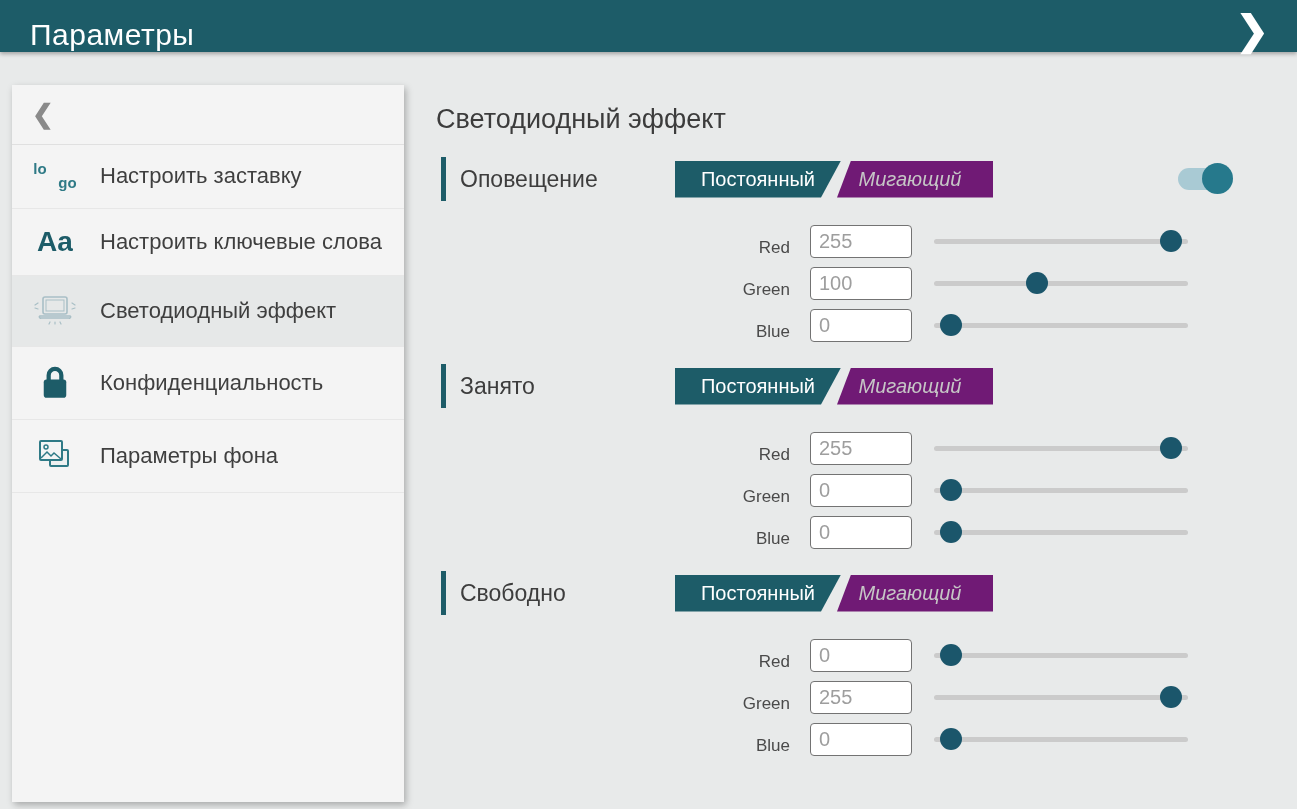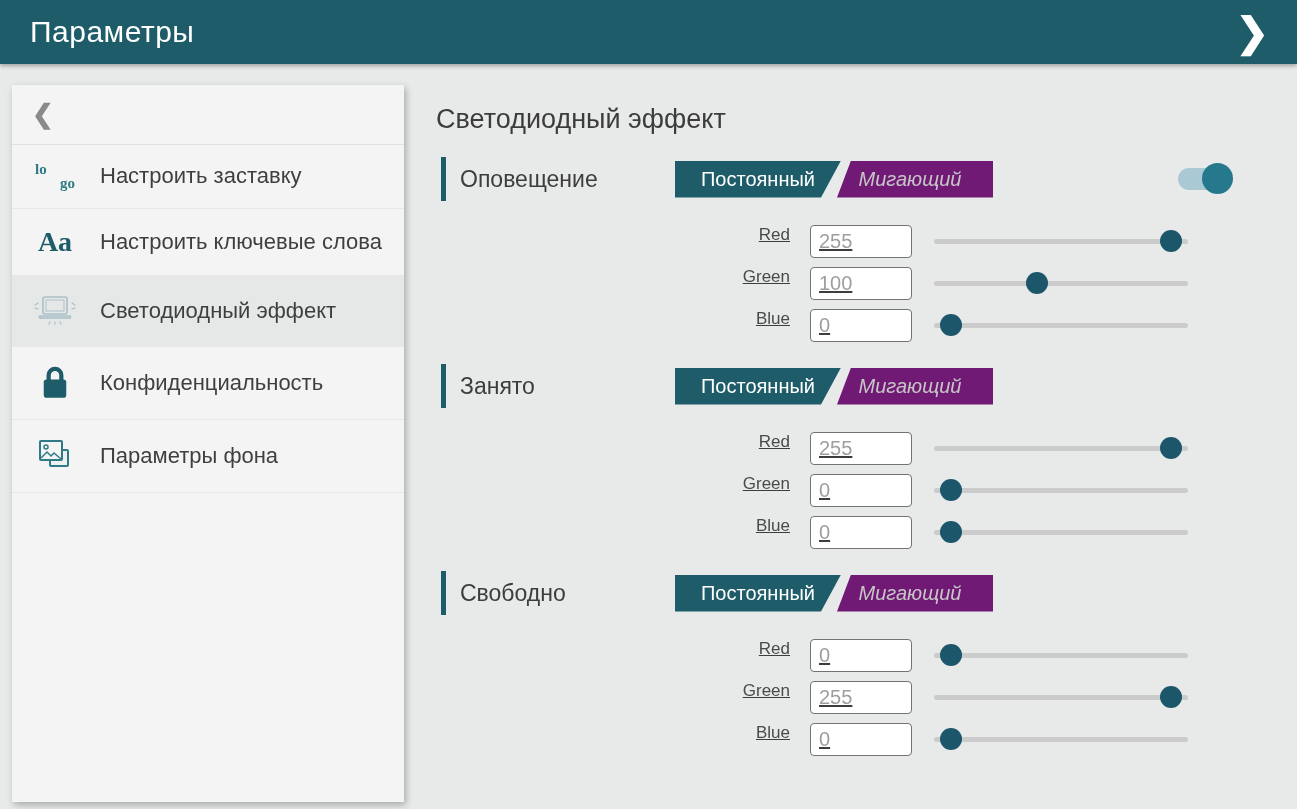--- a/index.html
+++ b/index.html
@@ -5,22 +5,22 @@
   * { box-sizing: border-box; }
   html,body { margin:0; padding:0; }
   body {
     width:1297px; height:809px; overflow:hidden;
     background:#e8eaea;
     font-family:"Liberation Sans", sans-serif;
     color:#3d3d3d;
   }
   
   .appbar {
-    height:64px; background:#1d5c68; color:#fff;
-    display:flex; align-items:center; padding:0 22px 0 30px;
+    height:52px; background:#1d5c68; color:#fff;
+    display:flex; align-items:flex-end; padding:0 22px 0 30px;
     box-shadow:0 2px 4px rgba(0,0,0,.3);
     position:relative; z-index:5;
   }
   .appbar-title { font-size:30px; font-weight:400; letter-spacing:.5px; }
   .appbar-forward {
     margin-left:auto; font-size:40px; font-weight:bold; line-height:1;
     cursor:pointer; padding:2px 6px;
   }
   
   .sidebar {
@@ -35,21 +35,21 @@
     color:#8a8a8a; font-size:26px; font-weight:bold; cursor:pointer;
   }
   .side-item {
     display:flex; align-items:center; gap:22px;
     padding:17px 16px 17px 20px;
     border-bottom:1px solid #e7e7e7;
     cursor:pointer;
   }
   .side-item.selected { background:#e6e8e8; }
   .side-icon {
-    width:46px; min-width:46px; display:flex; justify-content:center; align-items:center;font-family:Liberation Serif, serif;
+    width:46px; min-width:46px; display:flex; justify-content:center; align-items:center;
   }
   .side-label { font-size:22px; color:#3f3f3f; line-height:1.18;text-align:right; }
   .logo-glyph {
     color:#2f7a86; font-size:15px; font-weight:600; line-height:.95;
   }
   .logo-glyph .l2 { margin-left:25px; }
   .aa-glyph { color:#1d5c68; font-size:28px; font-weight:bold; }
   
   .main { position:absolute; left:436px; top:96px; width:788px; }
   .main-title { font-size:27px; font-weight:400; color:#3c3c3c; margin:8px 0 22px 0; }
@@ -69,21 +69,21 @@
     clip-path:polygon(24px 0, 100% 0, 100% 100%, 10px 100%);
     font-style:italic;
   }
   .switch { position:relative; margin-left:auto; width:46px; height:22px;
             border-radius:11px; background:#a9cad4; cursor:pointer; }
   .switch-knob {
     position:absolute; right:-9px; top:-5px;
     width:31px; height:31px; border-radius:50%; background:#26798c;
   }
   .channels { margin-top:24px; }
-  .chan-row { display:flex; align-items:flex-start; height:33px; margin-bottom:9px;text-decoration:underline; }
+  .chan-row { display:flex; align-items:flex-end; height:33px; margin-bottom:9px; }
   .chan-label { width:354px; text-align:right; font-size:17px; color:#4a4a4a; }
   .chan-input {
     margin-left:20px; width:102px; height:33px;
     border:1px solid #737373; border-radius:4px; background:#fff;
     font-size:20px; color:#9e9e9e; padding:0 8px;
     font-family:"Liberation Sans", sans-serif; outline:none;
   }
   .slider { position:relative; margin-left:22px; width:254px; height:33px; cursor:pointer; }
   .slider-track {
     position:absolute; left:0; right:0; top:14px; height:5px;

